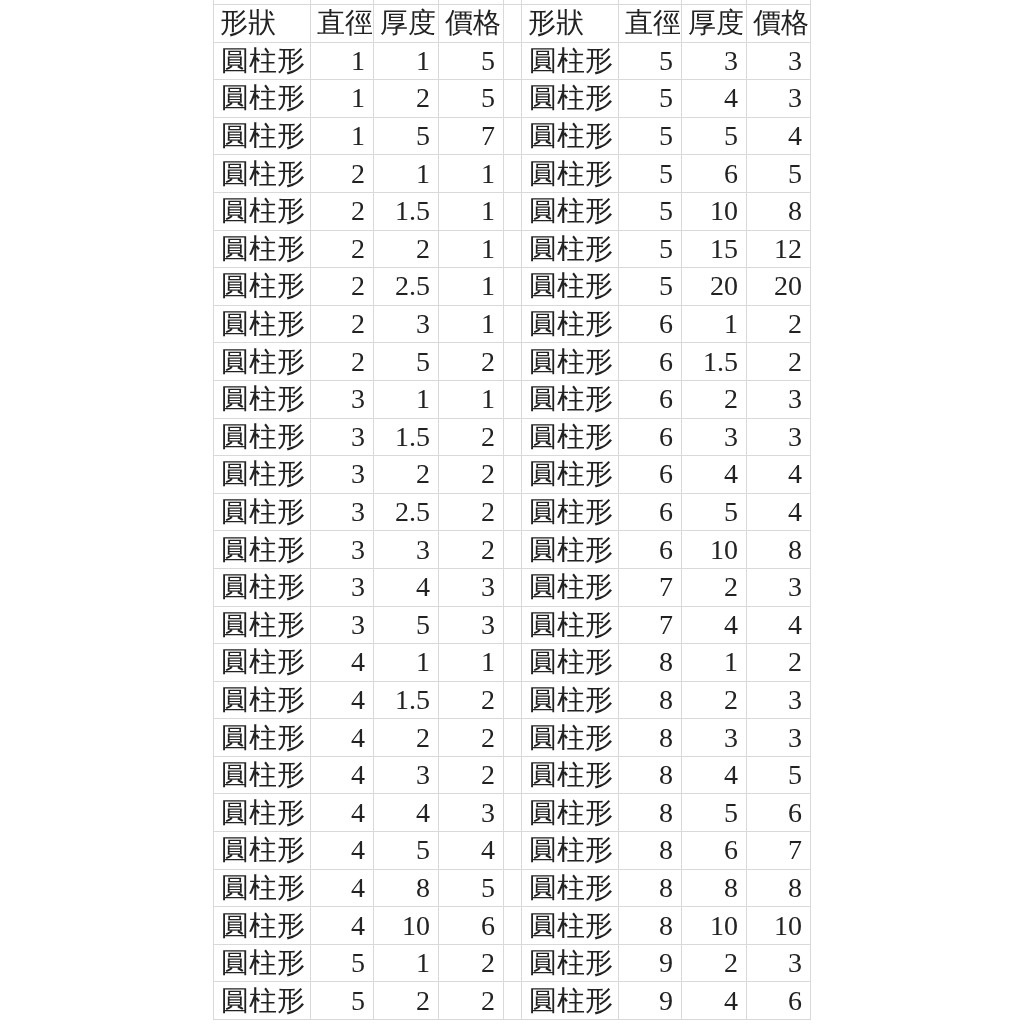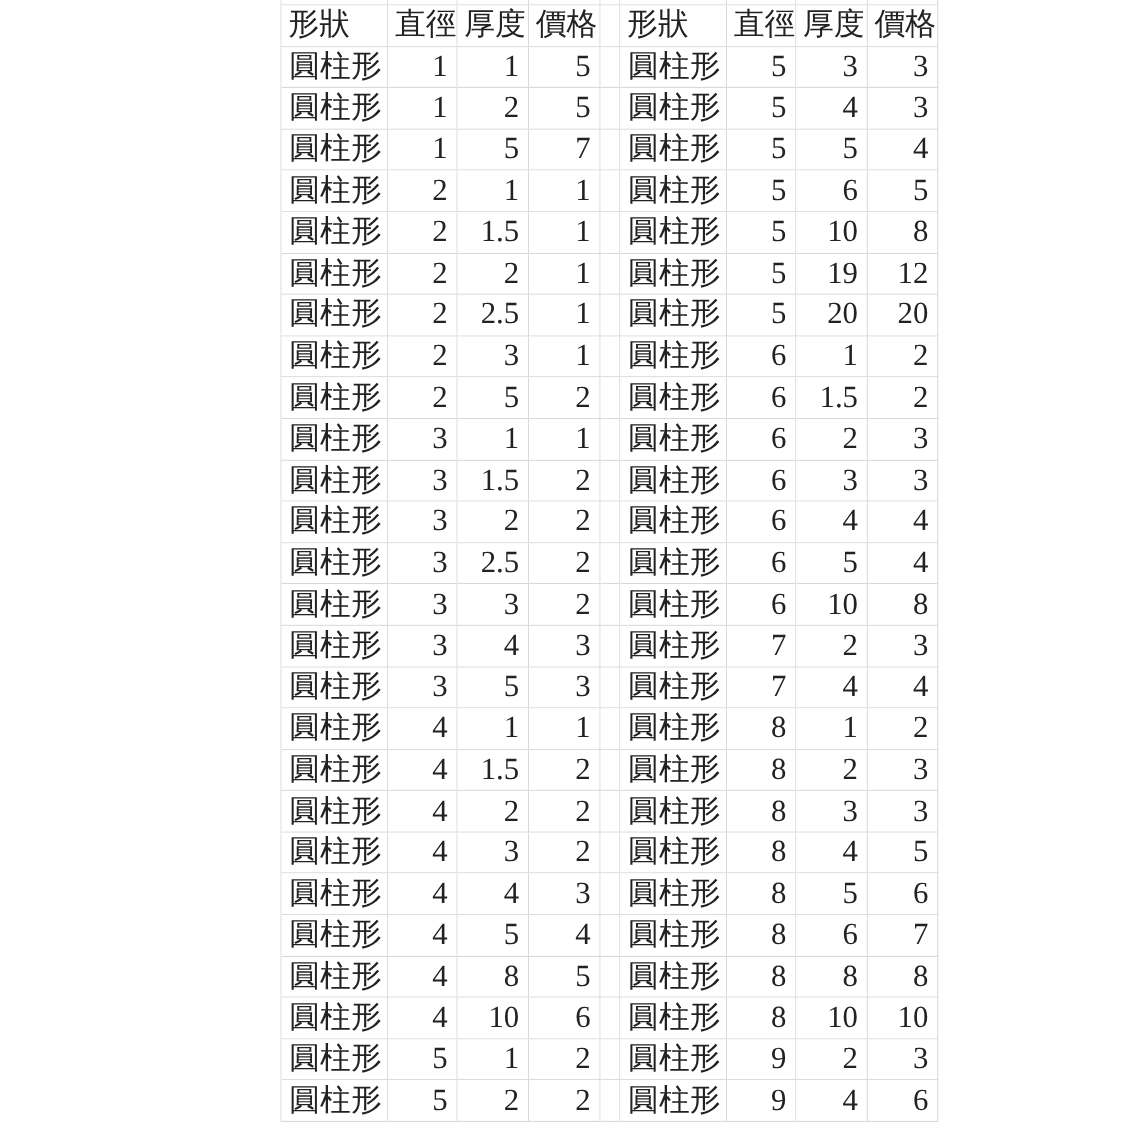--- a/index.html
+++ b/index.html
@@ -12,21 +12,20 @@
   body{font-family:"Liberation Serif","DejaVu Serif",serif;color:var(--ink);}
   .sheet{
     position:absolute;left:213px;top:0;width:598px;height:1024px;
     background:var(--paper);
   }
   .grid{
     display:grid;
     grid-template-columns:97px 63px 65px 65px 18px 97px 63px 65px 64px;
     grid-template-rows:5px repeat(27,37.6px);
     border-left:1px solid var(--gridline);
-    margin-left:42px;
   }
   .c{
     border-right:1px solid var(--gridline);
     border-bottom:1px solid var(--gridline);
     font-size:28px;
     line-height:1;
     display:flex;
     align-items:center;
     overflow:hidden;
     white-space:nowrap;
@@ -109,21 +108,21 @@
       <div class="c num">5</div>
       <div class="c num">10</div>
       <div class="c num">8</div>
       <div class="c txt">圓柱形</div>
       <div class="c num">2</div>
       <div class="c num">2</div>
       <div class="c num">1</div>
       <div class="c gapcol"></div>
       <div class="c txt">圓柱形</div>
       <div class="c num">5</div>
-      <div class="c num">19</div>
+      <div class="c num">15</div>
       <div class="c num">12</div>
       <div class="c txt">圓柱形</div>
       <div class="c num">2</div>
       <div class="c num">2.5</div>
       <div class="c num">1</div>
       <div class="c gapcol"></div>
       <div class="c txt">圓柱形</div>
       <div class="c num">5</div>
       <div class="c num">20</div>
       <div class="c num">20</div>

